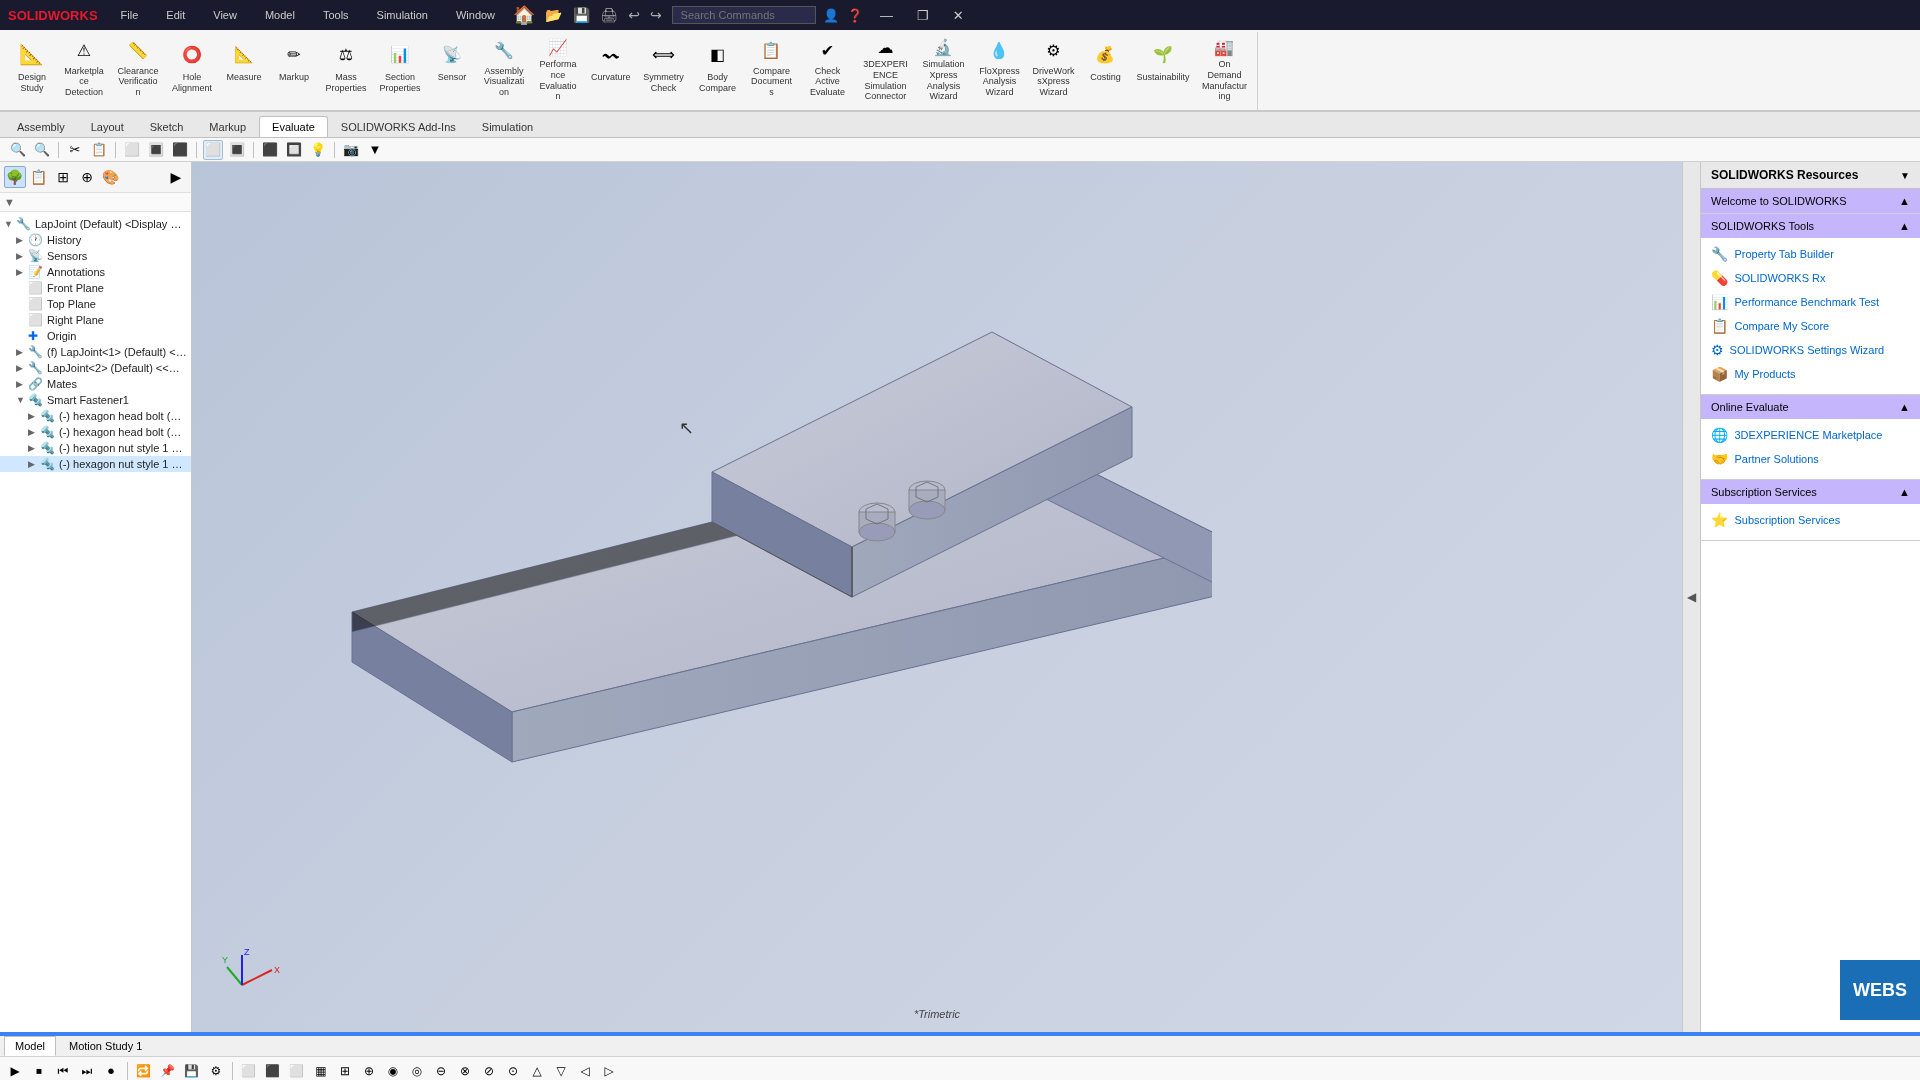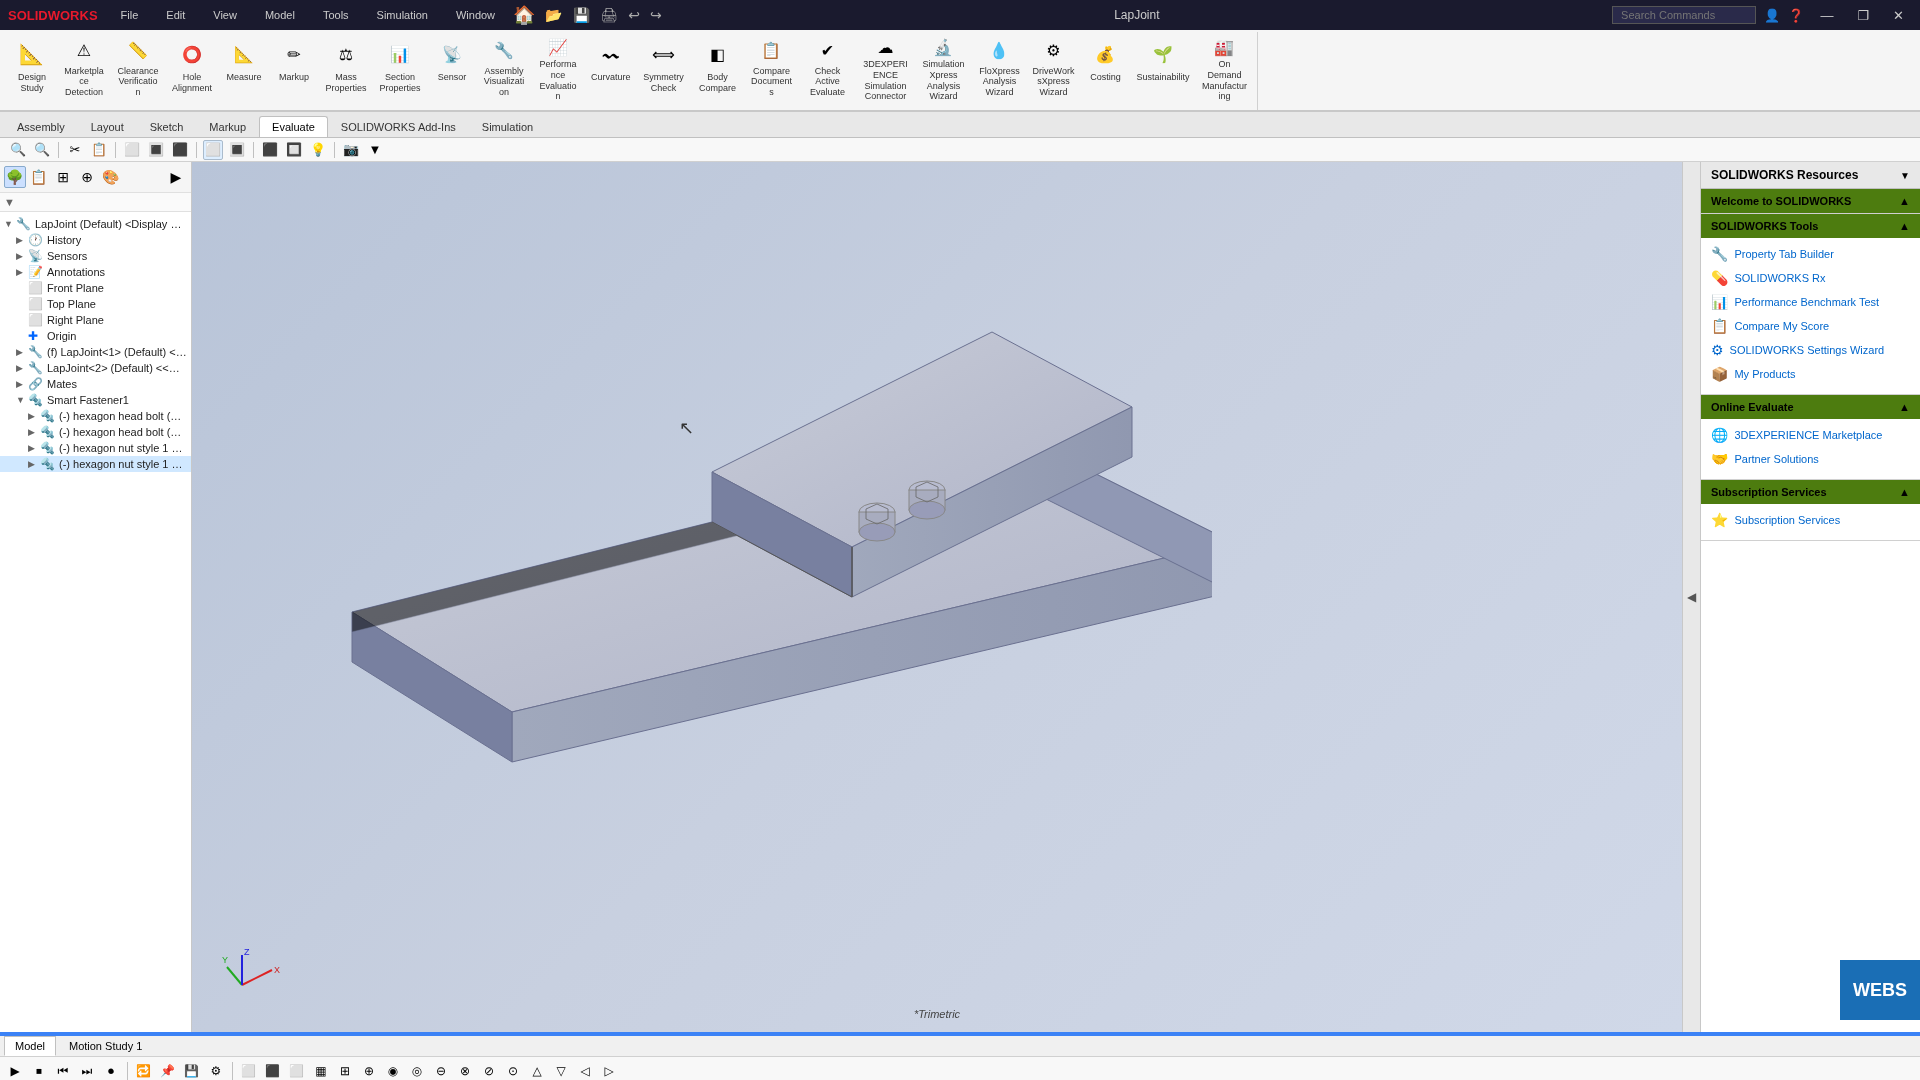--- a/index.html
+++ b/index.html
@@ -258,24 +258,24 @@
       justify-content: space-between;
     }
     .right-section {
       border-bottom: 1px solid #d0d0d0;
     }
     .right-section-header {
       display: flex;
       align-items: center;
       justify-content: space-between;
       padding: 6px 10px;
-      background: #4d7c0f;
+      background: #c4b5fd;
       cursor: pointer;
       font-size: 11px;
-      font-weight: bold;
+      font-weight: normal;
     }
     .right-section-content {
       padding: 4px 10px 8px 10px;
     }
     .right-link {
       display: flex;
       align-items: center;
       gap: 6px;
       padding: 4px 0;
       cursor: pointer;
@@ -374,21 +374,20 @@
     <span class="menu-item">Window</span>
   </div>
 
   <span style="color:#aaa; font-size:18px; cursor:pointer;">🏠</span>
   <span style="color:#aaa; font-size:14px; cursor:pointer;">📂</span>
   <span style="color:#aaa; font-size:14px; cursor:pointer;">💾</span>
   <span style="color:#aaa; font-size:14px; cursor:pointer;">🖨</span>
   <span style="color:#aaa; font-size:14px; cursor:pointer;">↩</span>
   <span style="color:#aaa; font-size:14px; cursor:pointer;">↪</span>
 
-  <div class="title-center">LapJoint</div>
 
   <div class="title-right">
     <input class="search-box" type="text" placeholder="Search Commands" style="">
     <span style="color:#aaa; font-size:13px; cursor:pointer;">👤</span>
     <span style="color:#aaa; font-size:13px; cursor:pointer;">❓</span>
     <span class="win-btn">—</span>
     <span class="win-btn">❐</span>
     <span class="win-btn close">✕</span>
   </div>
 </div>

